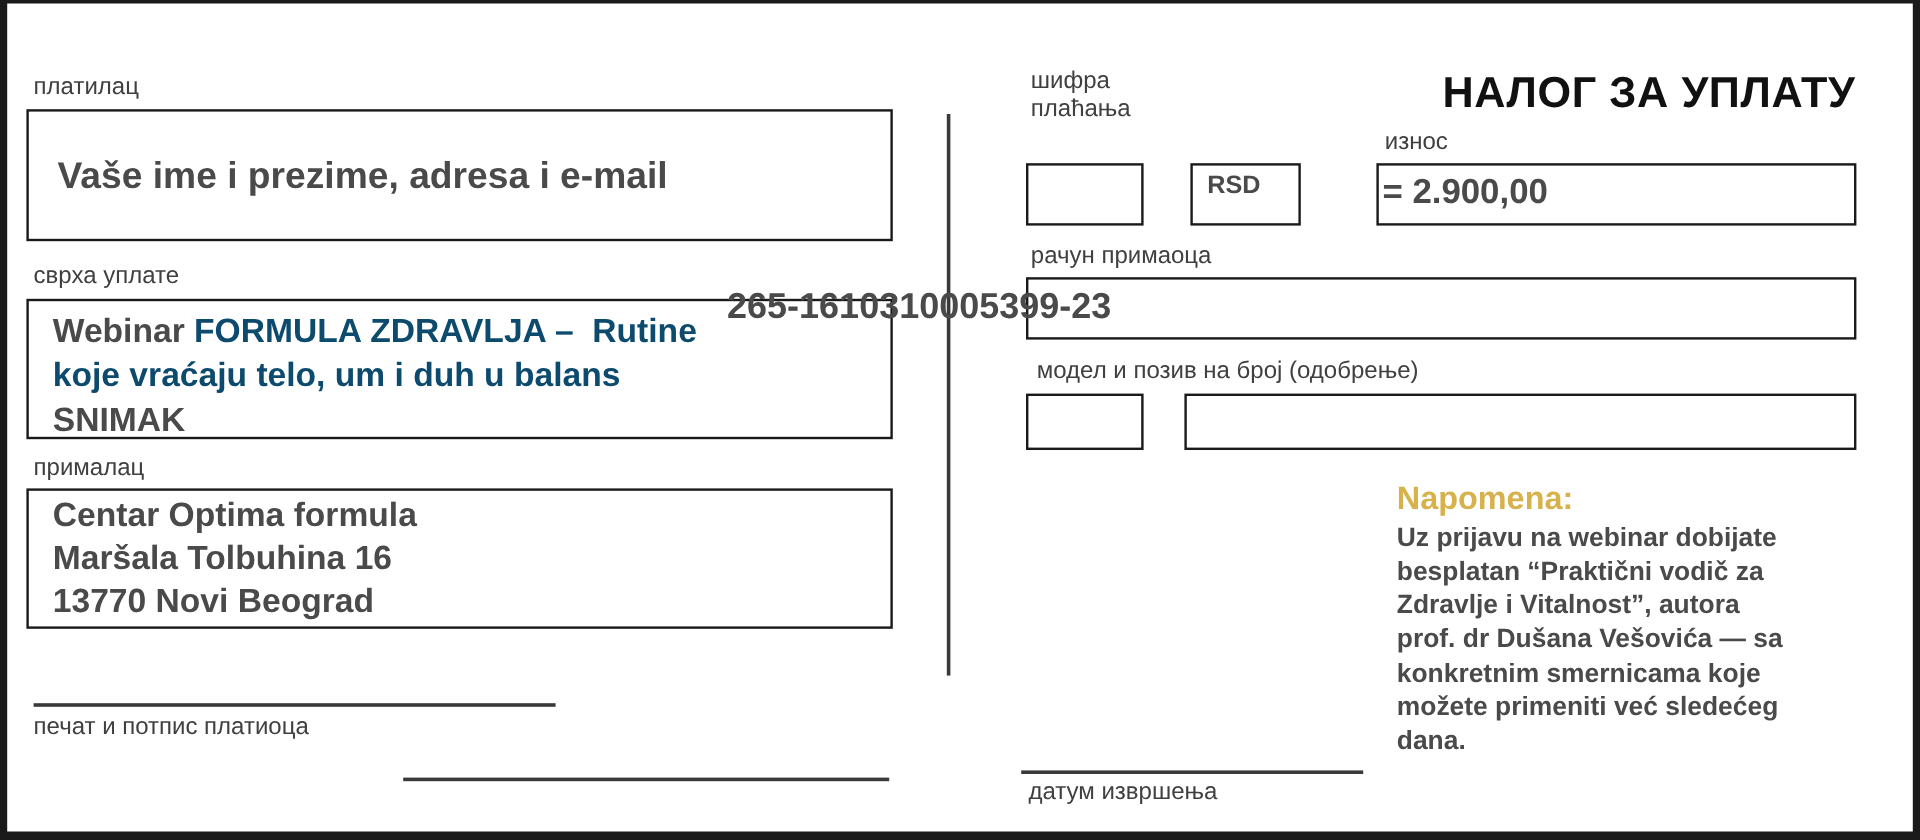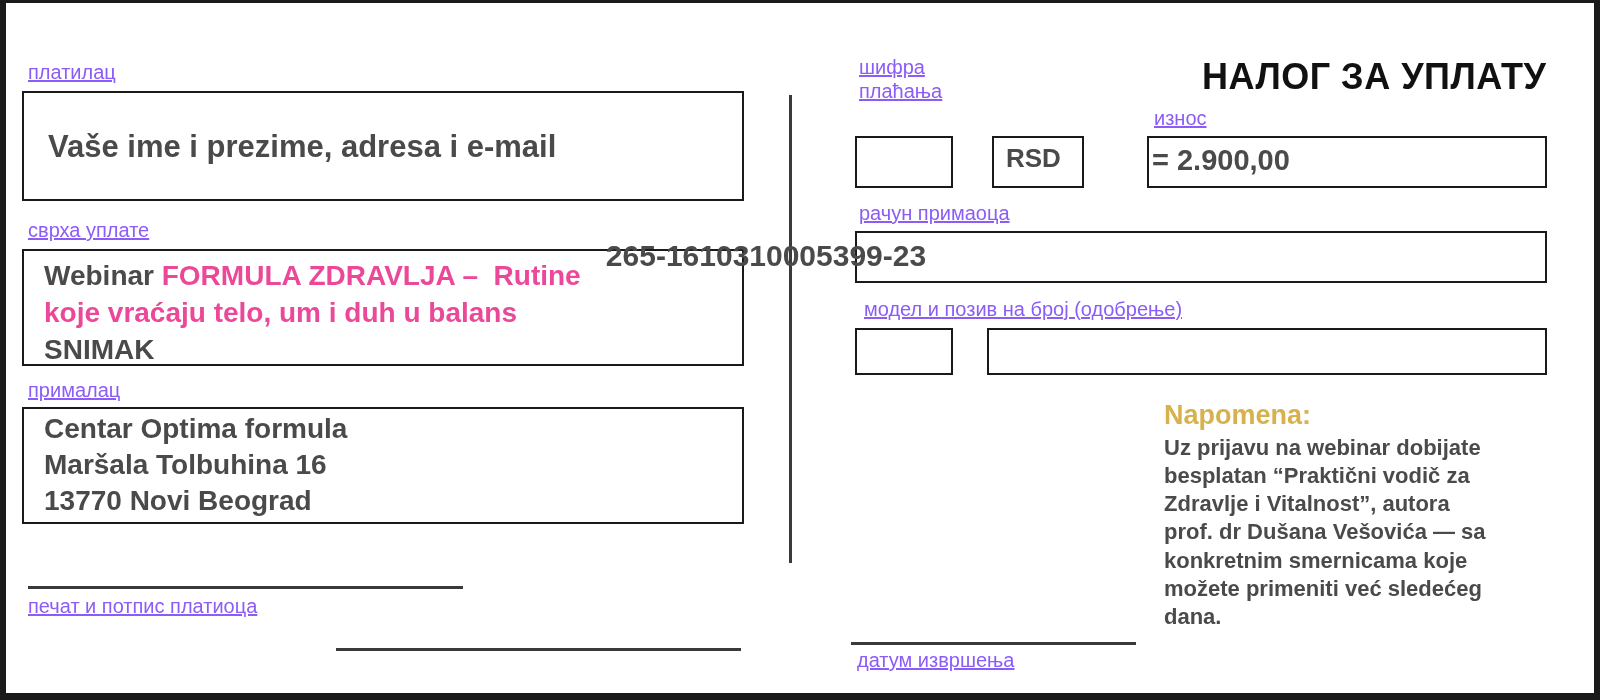--- a/index.html
+++ b/index.html
@@ -20,25 +20,24 @@
     border-right: 6px solid #1a1a1a;
     border-top: 3px solid #1a1a1a;
     border-bottom: 7px solid #1a1a1a;
     overflow: hidden;
   }
 
   
   .abs { position: absolute; }
   .caption {
     font-size: 20px;
-    color: #8b5cf6;
+    color: #404040;
     font-weight: 400;
     white-space: nowrap;
     line-height: 1.12;
-    text-decoration: underline;
   }
   .field-box {
     border: 2.5px solid #1a1a1a;
     background: #ffffff;
     box-sizing: border-box;
   }
   .value {
     color: #4a4a4a;
     font-weight: bold;
     white-space: pre;
@@ -49,21 +48,21 @@
   }
 
   
   #payer-caption   { left: 22px;  top: 58px; }
   #payer-box       { left: 16px;  top: 88px;  width: 722px; height: 110px; }
   #payer-value     { left: 42px;  top: 126px; font-size: 31px; }
 
   #purpose-caption { left: 22px;  top: 216px; }
   #purpose-box     { left: 16px;  top: 246px; width: 722px; height: 117px; }
   #purpose-value   { left: 38px;  top: 254px; font-size: 28px; line-height: 1.33; width: 680px; }
-  #purpose-value .gold { color: #ec4899; }
+  #purpose-value .gold { color: #0c4a6e; }
 
   #recipient-caption { left: 22px;  top: 376px; }
   #recipient-box     { left: 16px;  top: 404px; width: 722px; height: 117px; }
   #recipient-value   { left: 38px;  top: 408px; font-size: 28px; line-height: 1.29; }
 
   #stamp-rule   { left: 22px; top: 583px; width: 435px; }
   #stamp-caption{ left: 22px; top: 592px; }
 
   #place-rule    { left: 330px; top: 645px; width: 405px; }
   #place-caption { left: 338px; top: 653px; }
@@ -76,21 +75,21 @@
     left: 1196px; top: 53px;
     font-size: 36px; font-weight: bold; color: #111111;
     letter-spacing: 0.5px; white-space: nowrap;
   }
 
   #paycode-caption { left: 853px; top: 52px; line-height: 1.22; }
   #paycode-box     { left: 849px; top: 133px; width: 98px; height: 52px; }
 
   #currency-caption { left: 992px; top: 104px; margin-top: 39px; }
   #currency-box     { left: 986px; top: 133px; width: 92px; height: 52px; }
-  #currency-value   { left: 1000px; top: 140px; font-size: 26px; }
+  #currency-value   { left: 1000px; top: 140px; font-size: 21px; }
 
   #amount-caption { left: 1148px; top: 104px; }
   #amount-box     { left: 1141px; top: 133px; width: 400px; height: 52px; }
   #amount-value   { left: 1146px; top: 141px; font-size: 29px; }
 
   #account-caption { left: 853px; top: 199px; text-align: center; }
   #account-box     { left: 849px; top: 228px; width: 692px; height: 52px; }
   #account-value   { left: 0; top: 236px; width: 1520px; text-align: center; font-size: 30px; }
 
   #model-caption { left: 858px; top: 295px; }

